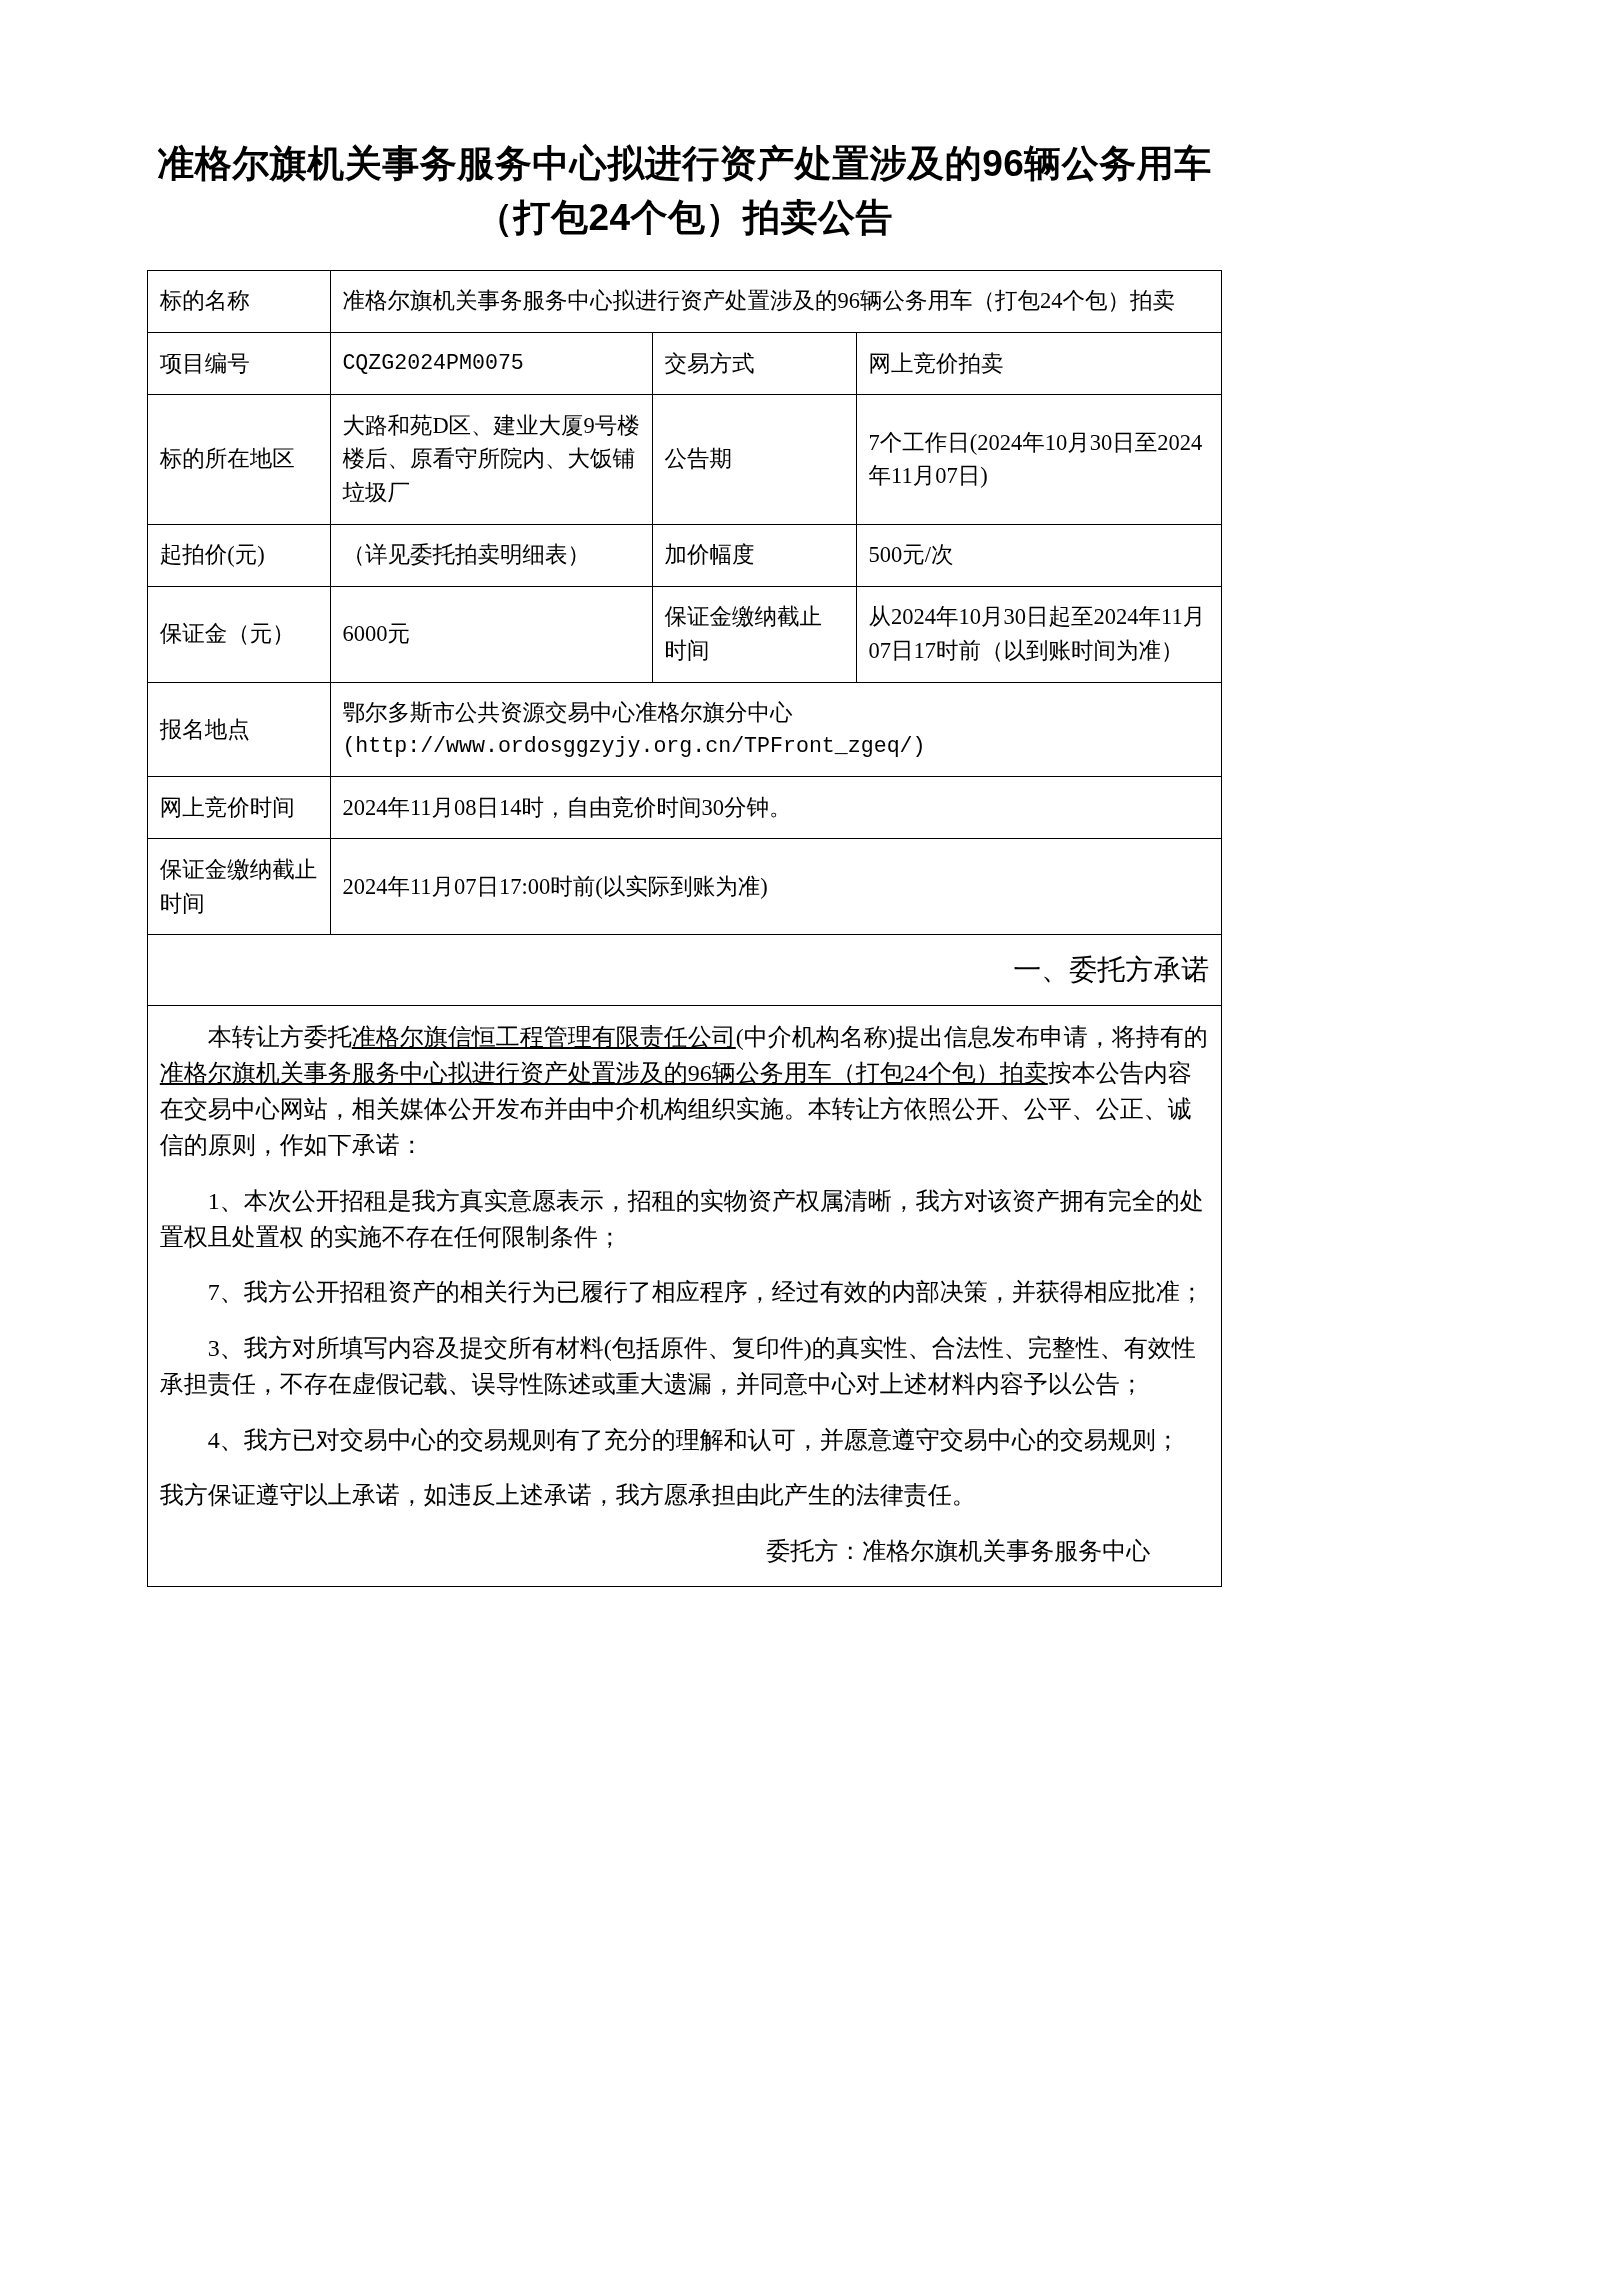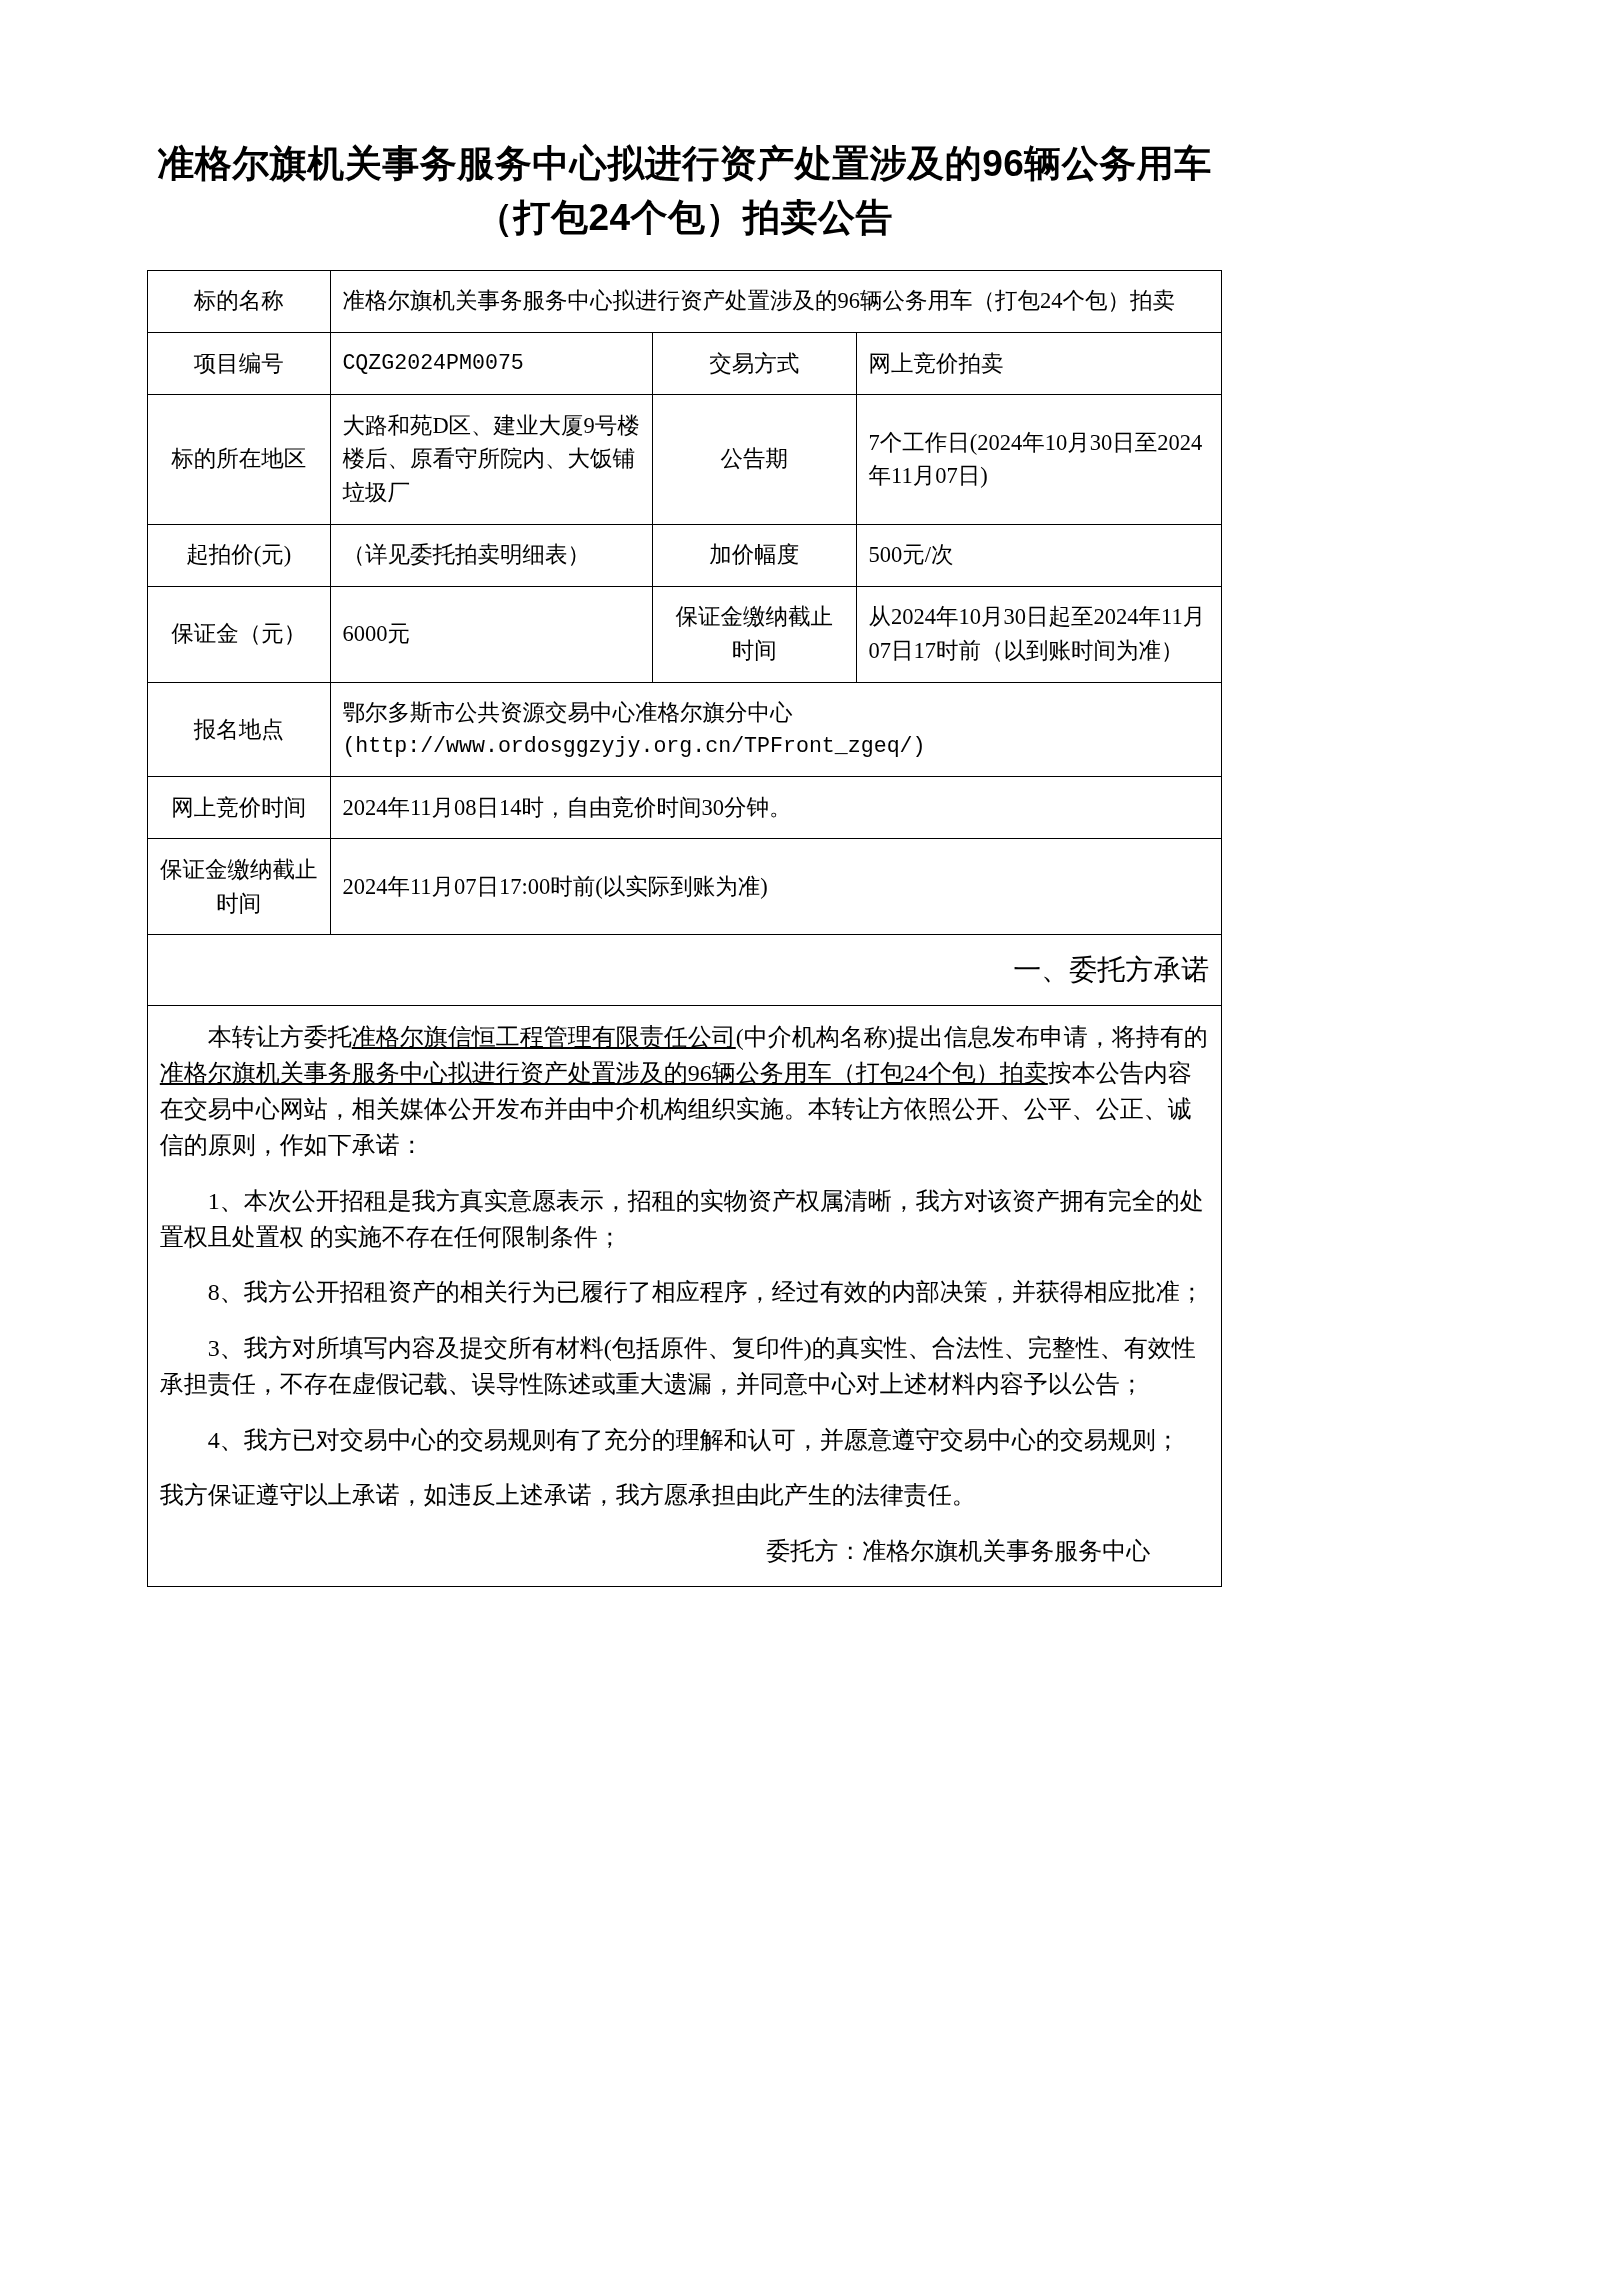--- a/index.html
+++ b/index.html
@@ -34,21 +34,20 @@
     table-layout: fixed;
     font-size: 22.5px;
   }
   table.main td {
     border: 1.5px solid #000000;
     padding: 13.7px 11.8px;
     vertical-align: middle;
     line-height: 1.5;
   }
   .lbl {
-    text-align: center;
     white-space: normal;
   }
   .val {
   }
   .val-left {
     text-align: left;
   }
   .mono {
     font-family: "Liberation Mono", "DejaVu Sans Mono", monospace;
     font-size: 21.6px;
@@ -146,21 +145,21 @@
         <td class="lbl">保证金缴纳截止时间</td>
         <td class="val" colspan="3">2024年11月07日17:00时前(以实际到账为准)</td>
       </tr>
       <tr>
         <td class="section-head" colspan="4">一、委托方承诺</td>
       </tr>
       <tr>
         <td class="body-cell" colspan="4">
           <p><span>本转让方委托</span><span class="u">准格尔旗信恒工程管理有限责任公司</span><span>(中介机构名称)提出信息发布申请，将持有的</span><span class="u">准格尔旗机关事务服务中心拟进行资产处置涉及的96辆公务用车（打包24个包）拍卖</span><span>按本公告内容在交易中心网站，相关媒体公开发布并由中介机构组织实施。本转让方依照公开、公平、公正、诚信的原则，作如下承诺：</span></p>
           <p>1、本次公开招租是我方真实意愿表示，招租的实物资产权属清晰，我方对该资产拥有完全的处置权且处置权 的实施不存在任何限制条件；</p>
-          <p>8、我方公开招租资产的相关行为已履行了相应程序，经过有效的内部决策，并获得相应批准；</p>
+          <p>7、我方公开招租资产的相关行为已履行了相应程序，经过有效的内部决策，并获得相应批准；</p>
           <p>3、我方对所填写内容及提交所有材料(包括原件、复印件)的真实性、合法性、完整性、有效性承担责任，不存在虚假记载、误导性陈述或重大遗漏，并同意中心对上述材料内容予以公告；</p>
           <p>4、我方已对交易中心的交易规则有了充分的理解和认可，并愿意遵守交易中心的交易规则；</p>
           <p class="noindent">我方保证遵守以上承诺，如违反上述承诺，我方愿承担由此产生的法律责任。</p>
           <p class="sign">委托方：准格尔旗机关事务服务中心</p>
         </td>
       </tr>
     </tbody>
   </table>
 
 </div>

